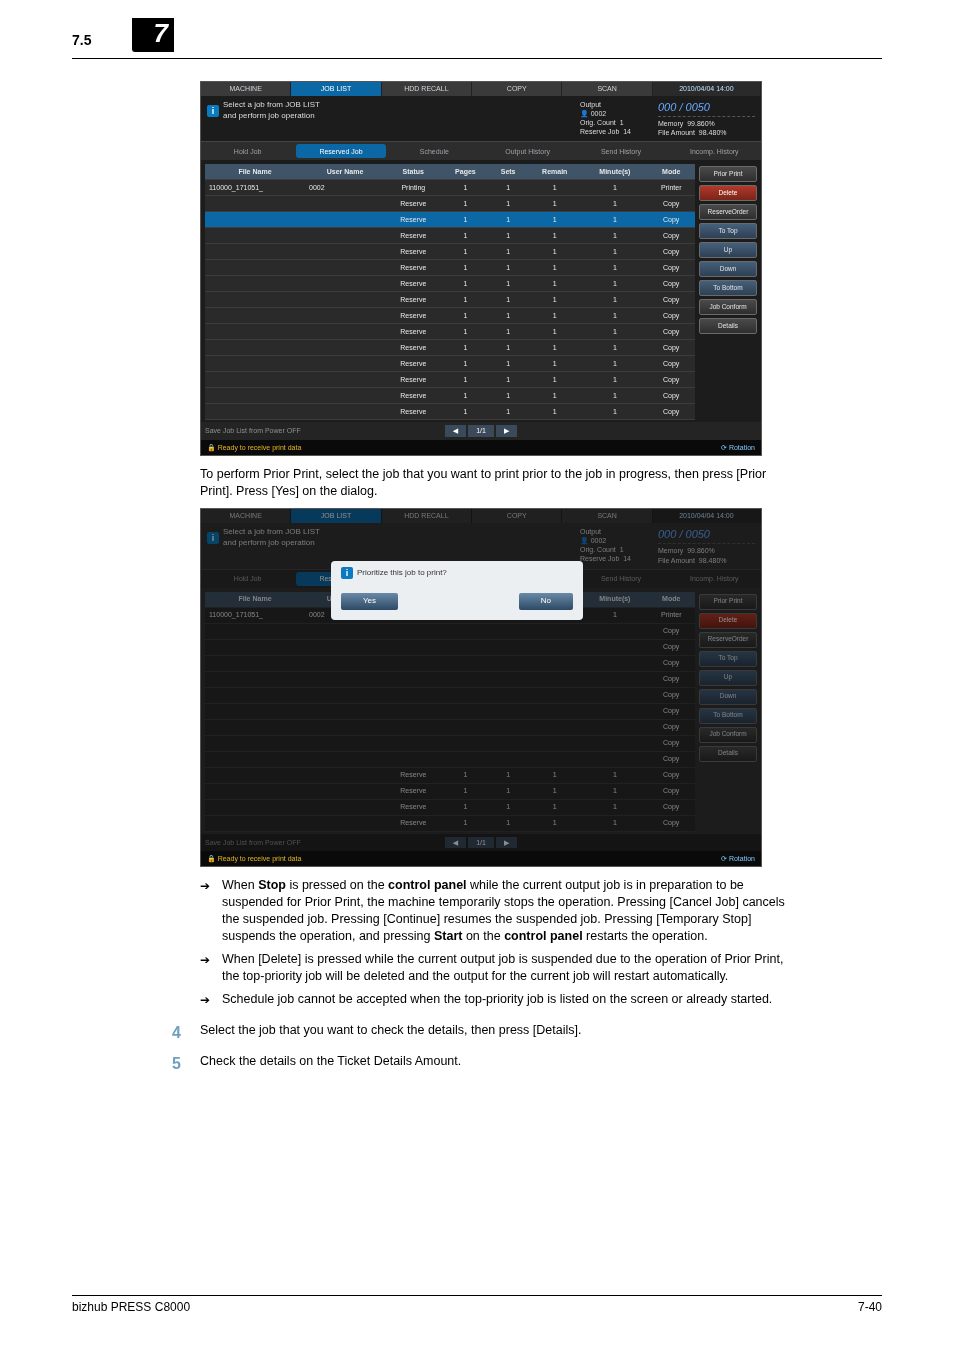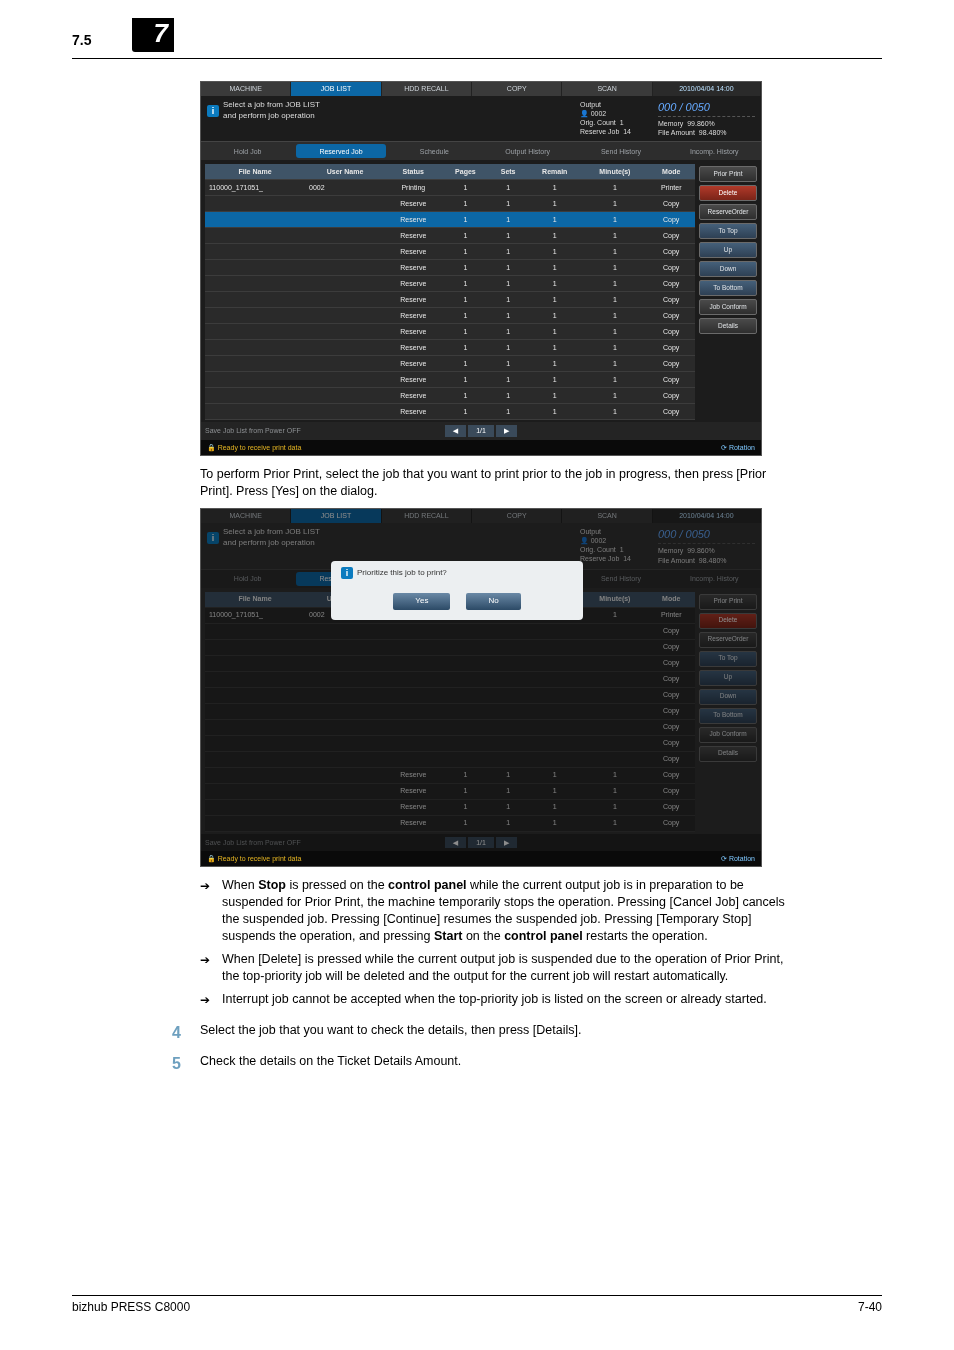--- a/index.html
+++ b/index.html
@@ -235,21 +235,21 @@
     color: #333;
     border-radius: 4px;
     padding: 6px 10px 10px 10px;
     left: 130px;
     width: 232px;
     top: 52px;
     font-size: 8px;
   }
   .dialog .info-icon { background:#0b7bbf; }
   .dialog .drow { display:flex; gap:4px; align-items:center; margin-bottom: 14px;}
-  .dialog .dbtns { display:flex; gap:16px; justify-content:center; margin-top: 14px;}
+  .dialog .dbtns { display:flex; gap:16px; justify-content:space-between; margin-top: 14px;}
   .dbtn {
     background: linear-gradient(#6a89a6,#2c4a66);
     color:#fff;
     border-radius:2px;
     padding: 3px 22px;
     font-size: 8px;
   }
   .panel-wrap2 { position: relative; }
   .dim { filter: brightness(.55); }
   .footer {
@@ -740,21 +740,21 @@
         <div class="dbtns">
           <div class="dbtn">Yes</div>
           <div class="dbtn">No</div>
         </div>
       </div>
     </div>
 
     <ul class="bullets">
       <li><span>When <b>Stop</b> is pressed on the <b>control panel</b> while the current output job is in preparation to be suspended for Prior Print, the machine temporarily stops the operation. Pressing [Cancel Job] cancels the suspended job. Pressing [Continue] resumes the suspended job. Pressing [Temporary Stop] suspends the operation, and pressing <b>Start</b> on the <b>control panel</b> restarts the operation.</span></li>
       <li>When [Delete] is pressed while the current output job is suspended due to the operation of Prior Print, the top-priority job will be deleted and the output for the current job will restart automatically.</li>
-      <li>Interrupt job cannot be accepted when the top-priority job is listed on the screen or already started.</li>
+      <li>Schedule job cannot be accepted when the top-priority job is listed on the screen or already started.</li>
     </ul>
   </div>
 
   <div class="step-row">
     <span class="step-num">4</span>
     <div class="step-text">
       <p>Select the job that you want to check the details, then press [Details].</p>
     </div>
   </div>
 

